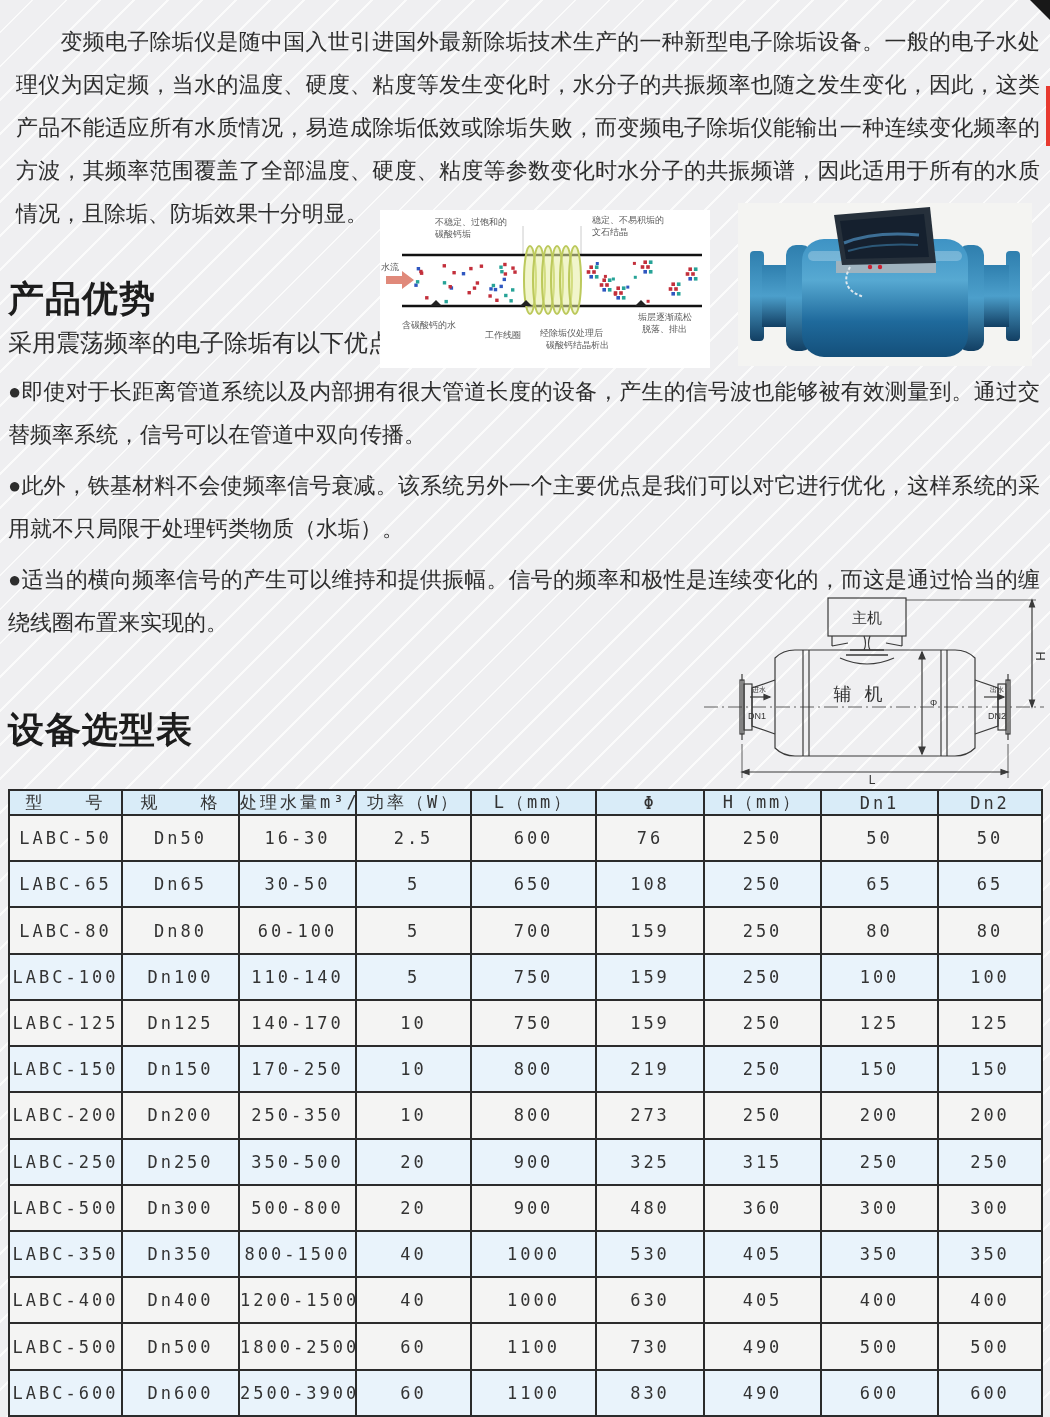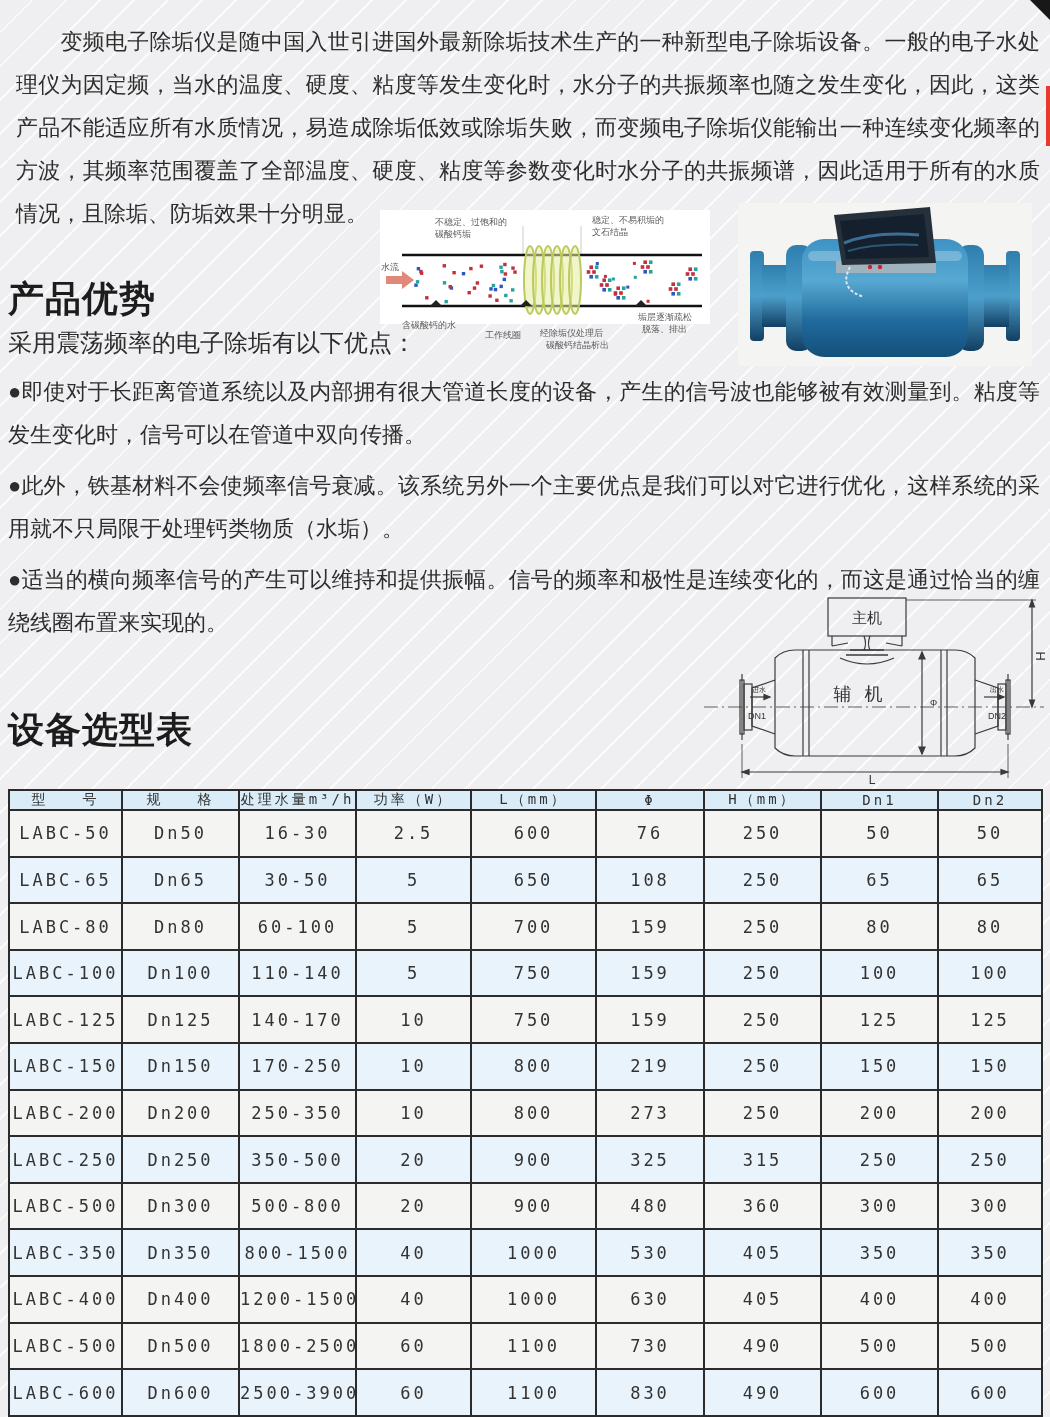--- a/index.html
+++ b/index.html
@@ -28,55 +28,55 @@
   .section-heading {
     position:absolute; left:8px; font-size:36px; font-weight:700; color:#1c1c1c;
     letter-spacing:1px;
   }
   #heading-advantages { top:275px; }
   #heading-selection  { top:706px; }
   .adv-intro { position:absolute; top:327px; left:8px; font-size:24px; color:#2d2d2d; }
   .bullets { position:absolute; top:370px; left:8px; right:10px; }
   .bullet { font-size:22px; line-height:43px; text-align:justify; margin-bottom:8px; color:#2d2d2d; }
 
-  .schematic-img { position:absolute; left:380px; top:210px; width:330px; height:114px; background:#ffffff; }
+  .schematic-img { position:absolute; left:380px; top:210px; width:330px; height:158px; background:#ffffff; }
   .schematic-img svg text { fill:#5a5a5a; filter:blur(0.55px); font-size:9px; }
   .photo-img { position:absolute; left:738px; top:203px; width:294px; height:163px; background:#f6f6f4; }
   .drawing { position:absolute; left:700px; top:588px; width:348px; height:198px; }
   .drawing text { fill:#333; }
 
   .sel-table {
     position:absolute; left:8px; top:789px; width:1033px; height:628px;
     border-collapse:collapse; table-layout:fixed;
     font-family:"DejaVu Sans Mono", "Liberation Mono", monospace;
   }
   .sel-table th, .sel-table td {
     border:2px solid #2b2b2b; text-align:center; vertical-align:middle;
     font-size:17px; font-weight:400; color:#333; letter-spacing:3px;
     white-space:nowrap; overflow:hidden;
   }
-  .sel-table thead th { background:#d9ecf8; font-size:14px; }
+  .sel-table thead th { background:#d9ecf8; font-size:17px; }
   .sel-table tbody tr       { background:#f4f4f3;border-radius:16px; }
   .sel-table tbody tr.alt   { background:#e9f3fb; }
 </style>
 </head>
 <body>
 
 <div class="page">
 
   <div class="corner-fold"></div>
   <div class="red-bar"></div>
 
   <p class="intro">　　变频电子除垢仪是随中国入世引进国外最新除垢技术生产的一种新型电子除垢设备。一般的电子水处理仪为因定频，当水的温度、硬度、粘度等发生变化时，水分子的共振频率也随之发生变化，因此，这类产品不能适应所有水质情况，易造成除垢低效或除垢失败，而变频电子除垢仪能输出一种连续变化频率的方波，其频率范围覆盖了全部温度、硬度、粘度等参数变化时水分子的共振频谱，因此适用于所有的水质情况，且除垢、防垢效果十分明显。</p>
 
   <h2 class="section-heading" id="heading-advantages">产品优势</h2>
   <p class="adv-intro">采用震荡频率的电子除垢有以下优点：</p>
 
   <div class="bullets">
-    <p class="bullet">●即使对于长距离管道系统以及内部拥有很大管道长度的设备，产生的信号波也能够被有效测量到。粘度等发生变化时，信号可以在管道中双向传播。</p>
+    <p class="bullet">●即使对于长距离管道系统以及内部拥有很大管道长度的设备，产生的信号波也能够被有效测量到。通过交替频率系统，信号可以在管道中双向传播。</p>
     <p class="bullet">●此外，铁基材料不会使频率信号衰减。该系统另外一个主要优点是我们可以对它进行优化，这样系统的采用就不只局限于处理钙类物质（水垢）。</p>
     <p class="bullet">●适当的横向频率信号的产生可以维持和提供振幅。信号的频率和极性是连续变化的，而这是通过恰当的缠绕线圈布置来实现的。</p>
   </div>
 
   <div class="schematic-img">
     <svg width="330" height="142" viewBox="0 0 330 142" xmlns="http://www.w3.org/2000/svg">
 
       <line x1="143" y1="16" x2="143" y2="45" stroke="#cccccc" stroke-width="1"></line>
       <line x1="201" y1="16" x2="201" y2="45" stroke="#cccccc" stroke-width="1"></line>
 

